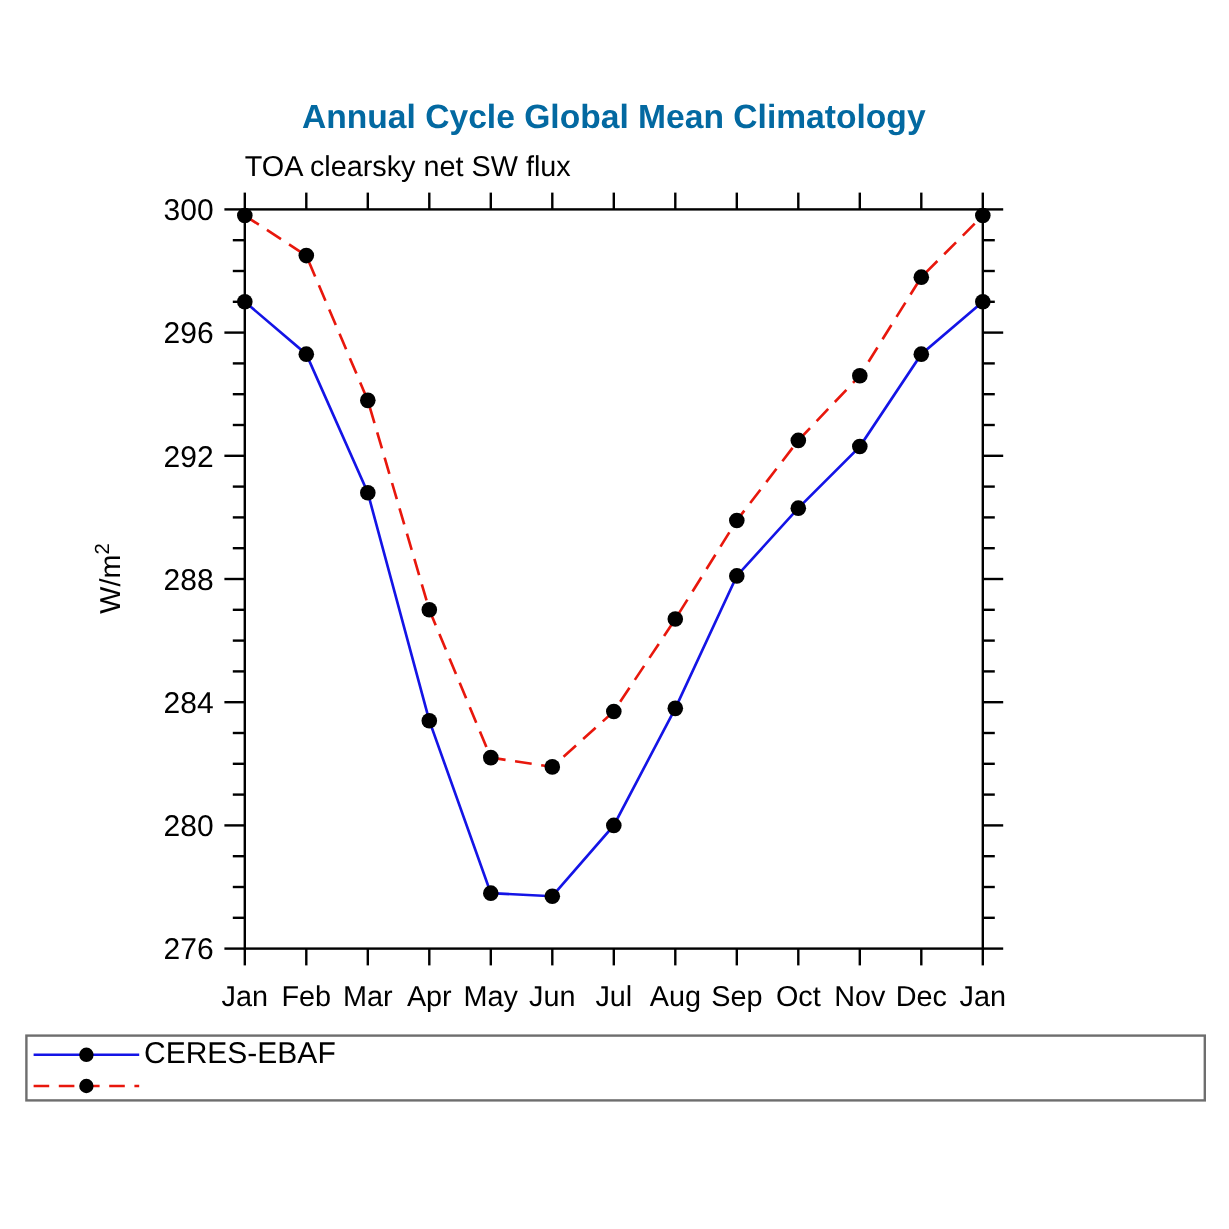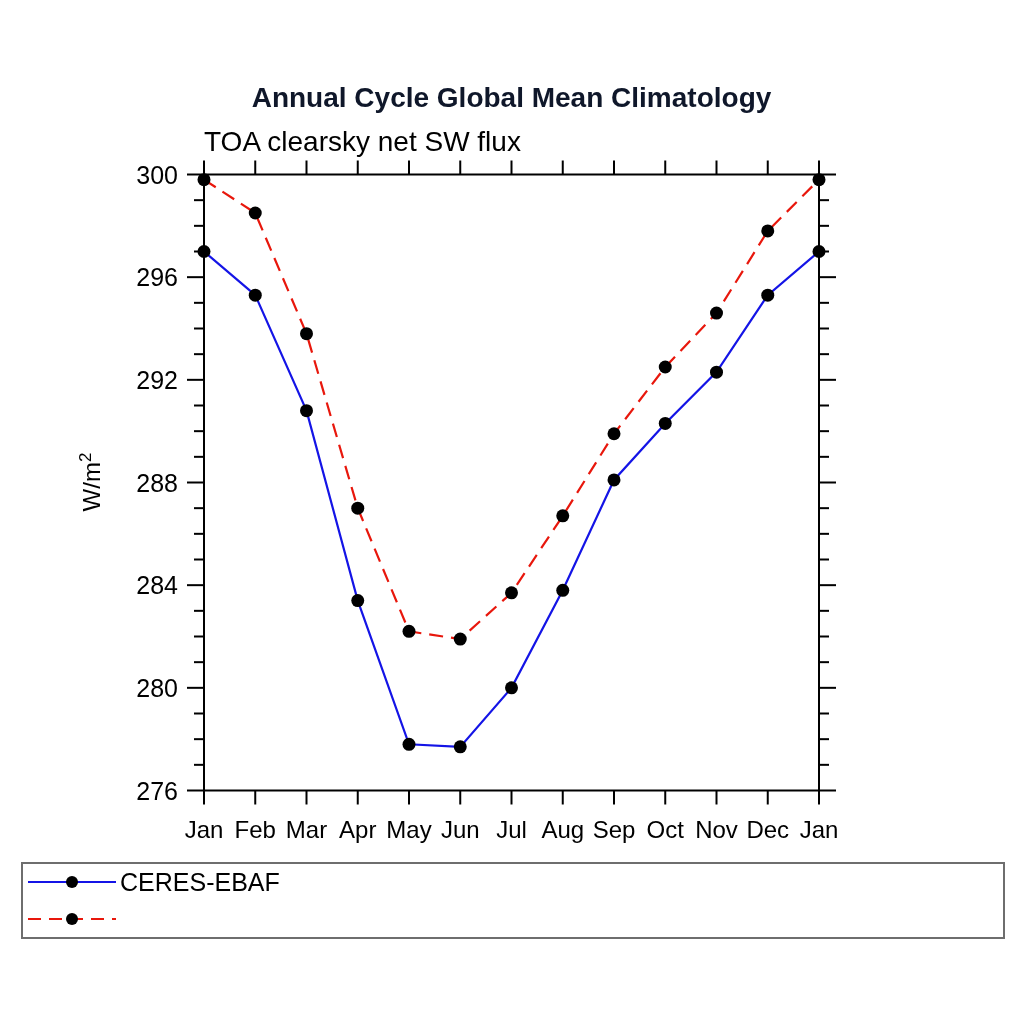--- a/index.html
+++ b/index.html
@@ -5,30 +5,30 @@
   html, body {
     margin: 0; padding: 0;
     width: 1024px; height: 1024px;
     background: #ffffff;
     font-family: "Liberation Sans", sans-serif;
     overflow: hidden;
   }
   .stage { position: relative; width: 1024px; height: 1024px; background:#fff; }
   .chart-title {
     position: absolute; left: 204px; top: 82px; width: 615px;
-    text-align: center; font-size: 28px; font-weight: bold; color: #0f172a;
+    text-align: center; font-size: 28px; font-weight: bold; color: #0369a1;
     white-space: nowrap;
   }
   .chart-subtitle {
     position: absolute; left: 204px; top: 126px;
-    font-size: 28px; font-weight: normal; color: #000; white-space: nowrap;
+    font-size: 24px; font-weight: normal; color: #000; white-space: nowrap;
   }
   svg.plot { position: absolute; left: 0; top: 0; }
   .legend-box {
-    position: absolute; left: 21px; top: 862px; width: 984px; height: 77px;
+    position: absolute; left: 21px; top: 862px; width: 984px; height: 56px;
     border: 2px solid #6e6e6e; box-sizing: border-box;
     display: flex; flex-direction: column; justify-content: center;
     padding-left: 3px; background: #fff;
   }
   .legend-row { display: flex; align-items: center; height: 37px; }
   .legend-row svg { flex: 0 0 auto; }
   .legend-label {
     font-size: 25px; color: #000; margin-left: 2px; white-space: nowrap;
   }
 </style>

